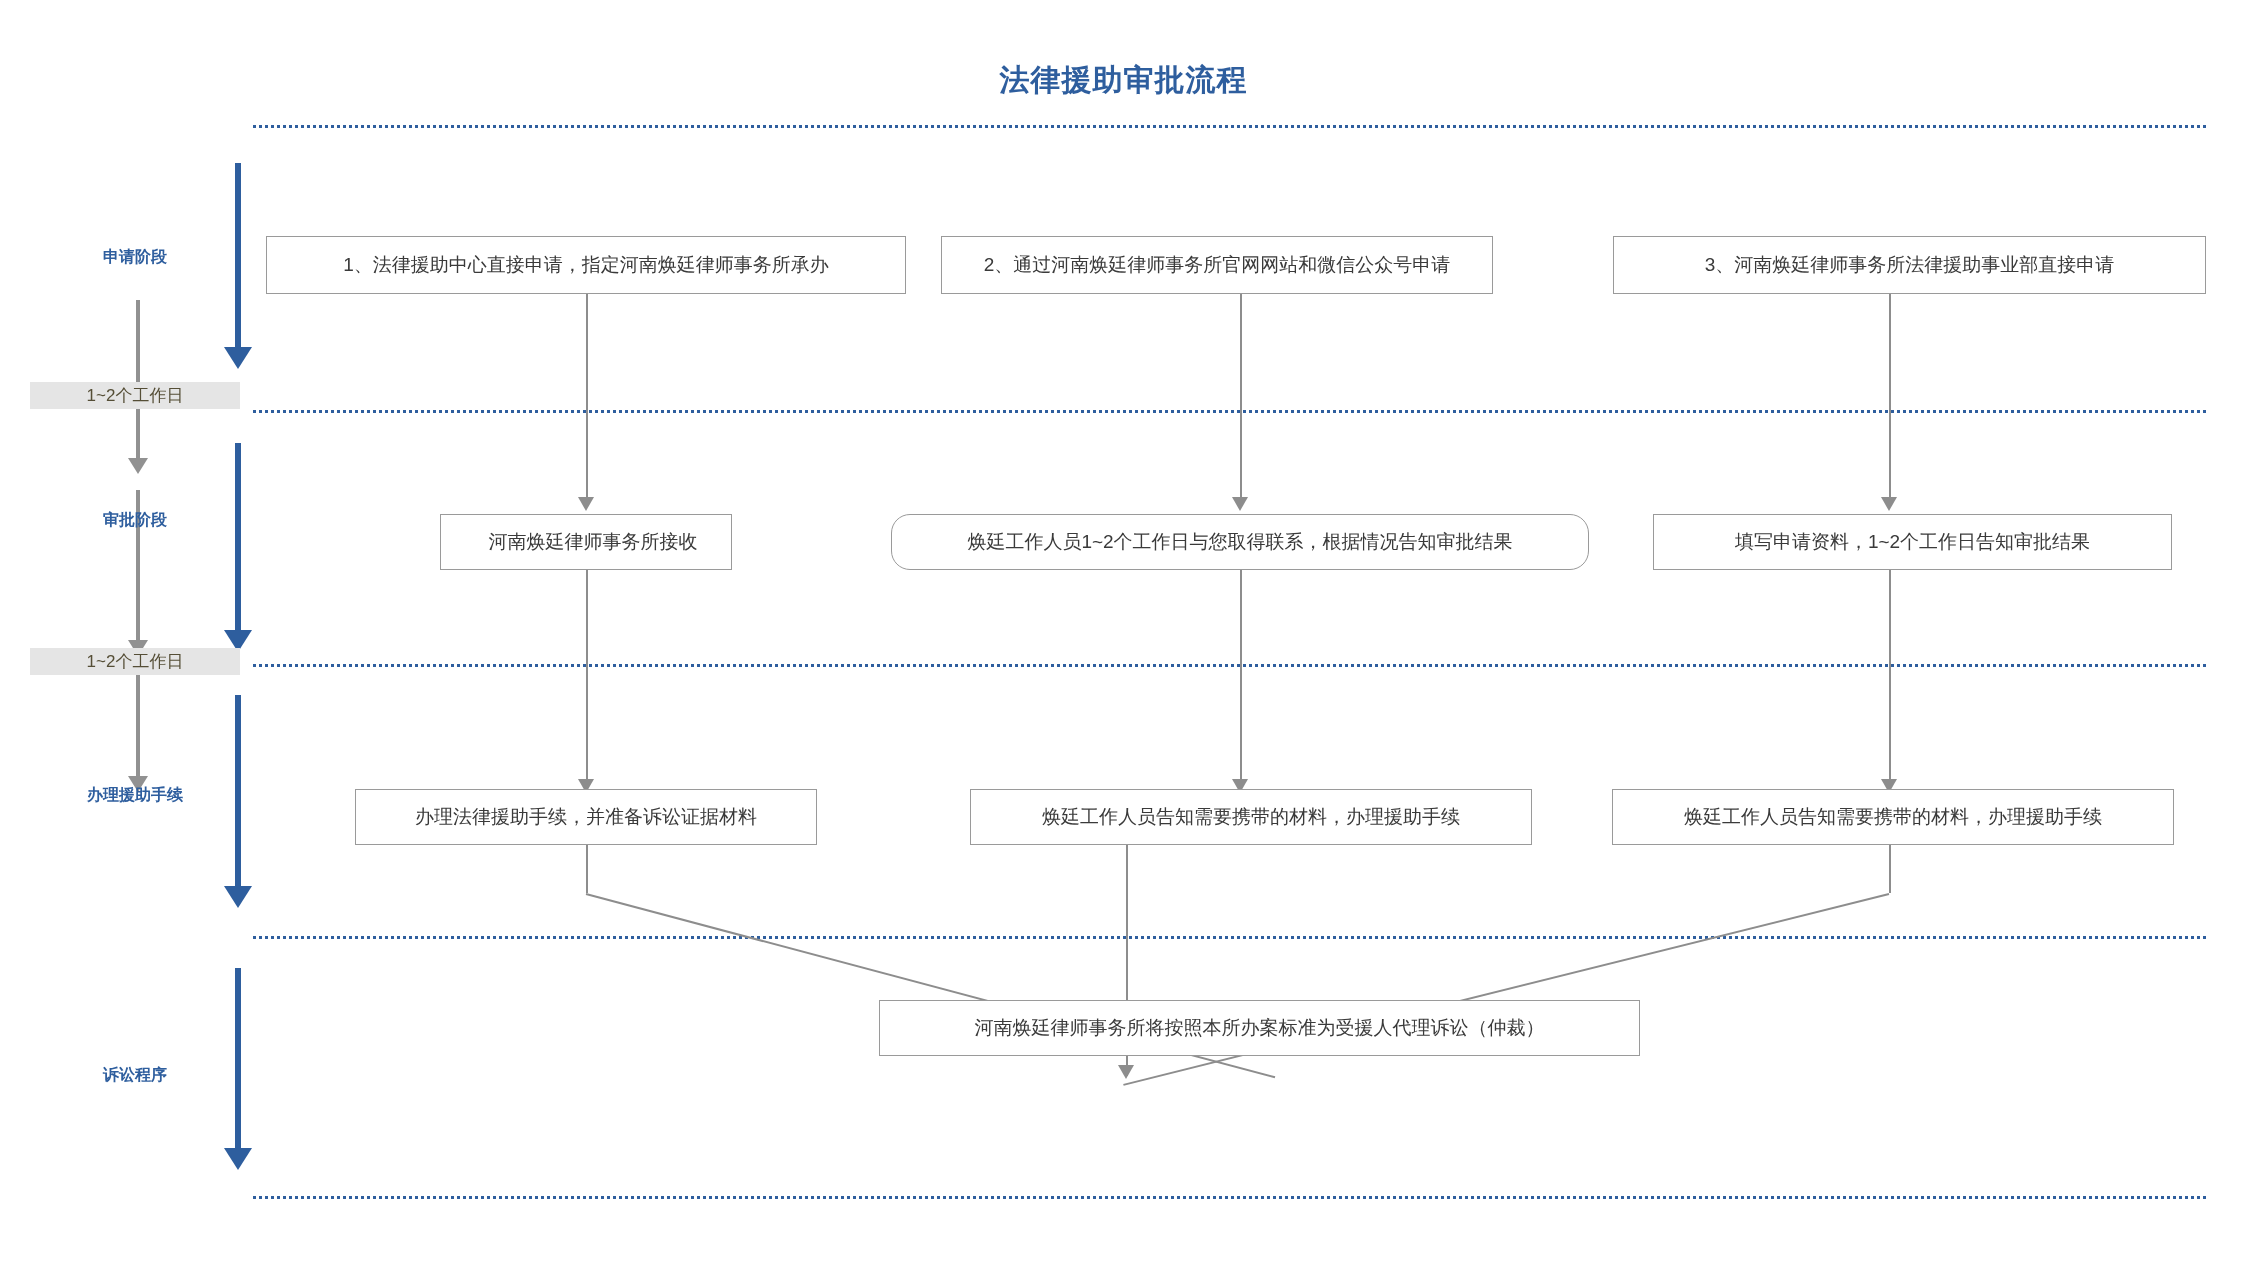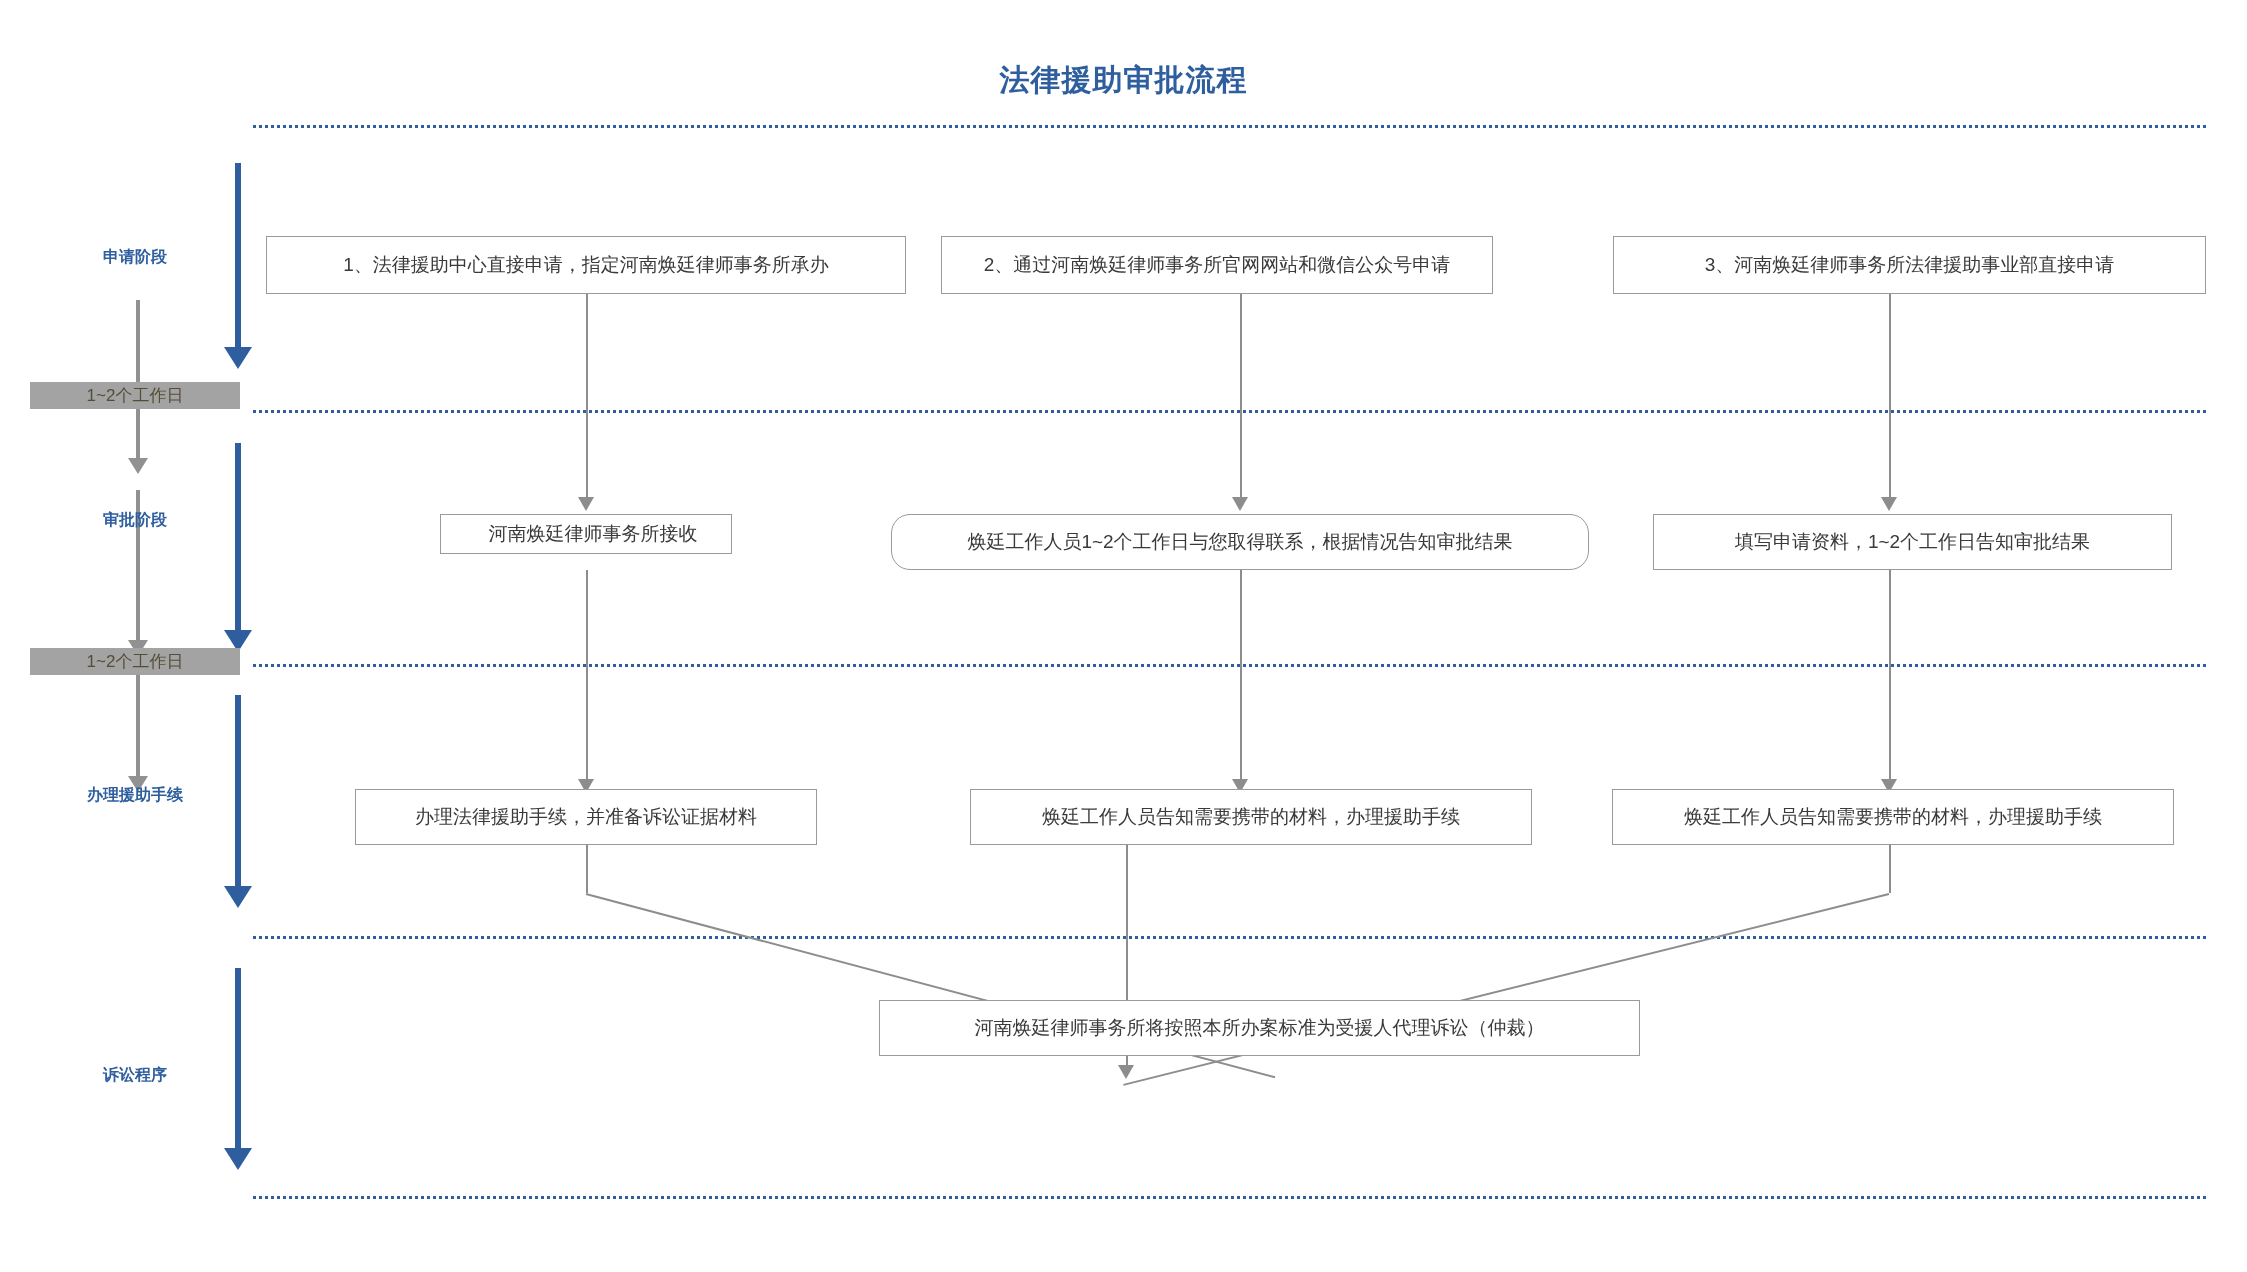--- a/index.html
+++ b/index.html
@@ -52,21 +52,21 @@
   }
 
   
   .duration-label {
     position: absolute;
     width: 210px;
     text-align: center;
     font-size: 17px;
     color: #554e36;
     white-space: nowrap;
-    background: #a3a3a3;
+    background: #e5e5e5;
     padding: 2px 0;
   }
 
   
   .gray-rail {
     position: absolute;
     width: 4px;
     background: #919191;
     left: 136px;
   }
@@ -177,21 +177,21 @@
 
   <div class="conn-v" style="left:586px;  top:294px; height:205px;"></div>
   <div class="conn-head" style="left:578px;  top:497px;"></div>
 
   <div class="conn-v" style="left:1240px; top:294px; height:205px;"></div>
   <div class="conn-head" style="left:1232px; top:497px;"></div>
 
   <div class="conn-v" style="left:1889px; top:294px; height:205px;"></div>
   <div class="conn-head" style="left:1881px; top:497px;"></div>
 
-  <div class="node" style="left:440px;  top:514px; width:292px;  height:40px;padding-left:28px;">河南焕廷律师事务所接收</div>
+  <div class="node" style="left:440px;  top:514px; width:292px;  height:56px;padding-left:28px;">河南焕廷律师事务所接收</div>
   <div class="node" style="left:891px;  top:514px; width:698px;  height:56px;border-radius:19px;">焕廷工作人员1~2个工作日与您取得联系，根据情况告知审批结果</div>
   <div class="node" style="left:1653px; top:514px; width:519px;  height:56px;">填写申请资料，1~2个工作日告知审批结果</div>
 
   <div class="conn-v" style="left:586px;  top:570px; height:211px;"></div>
   <div class="conn-head" style="left:578px;  top:779px;"></div>
 
   <div class="conn-v" style="left:1240px; top:570px; height:211px;"></div>
   <div class="conn-head" style="left:1232px; top:779px;"></div>
 
   <div class="conn-v" style="left:1889px; top:570px; height:211px;"></div>

